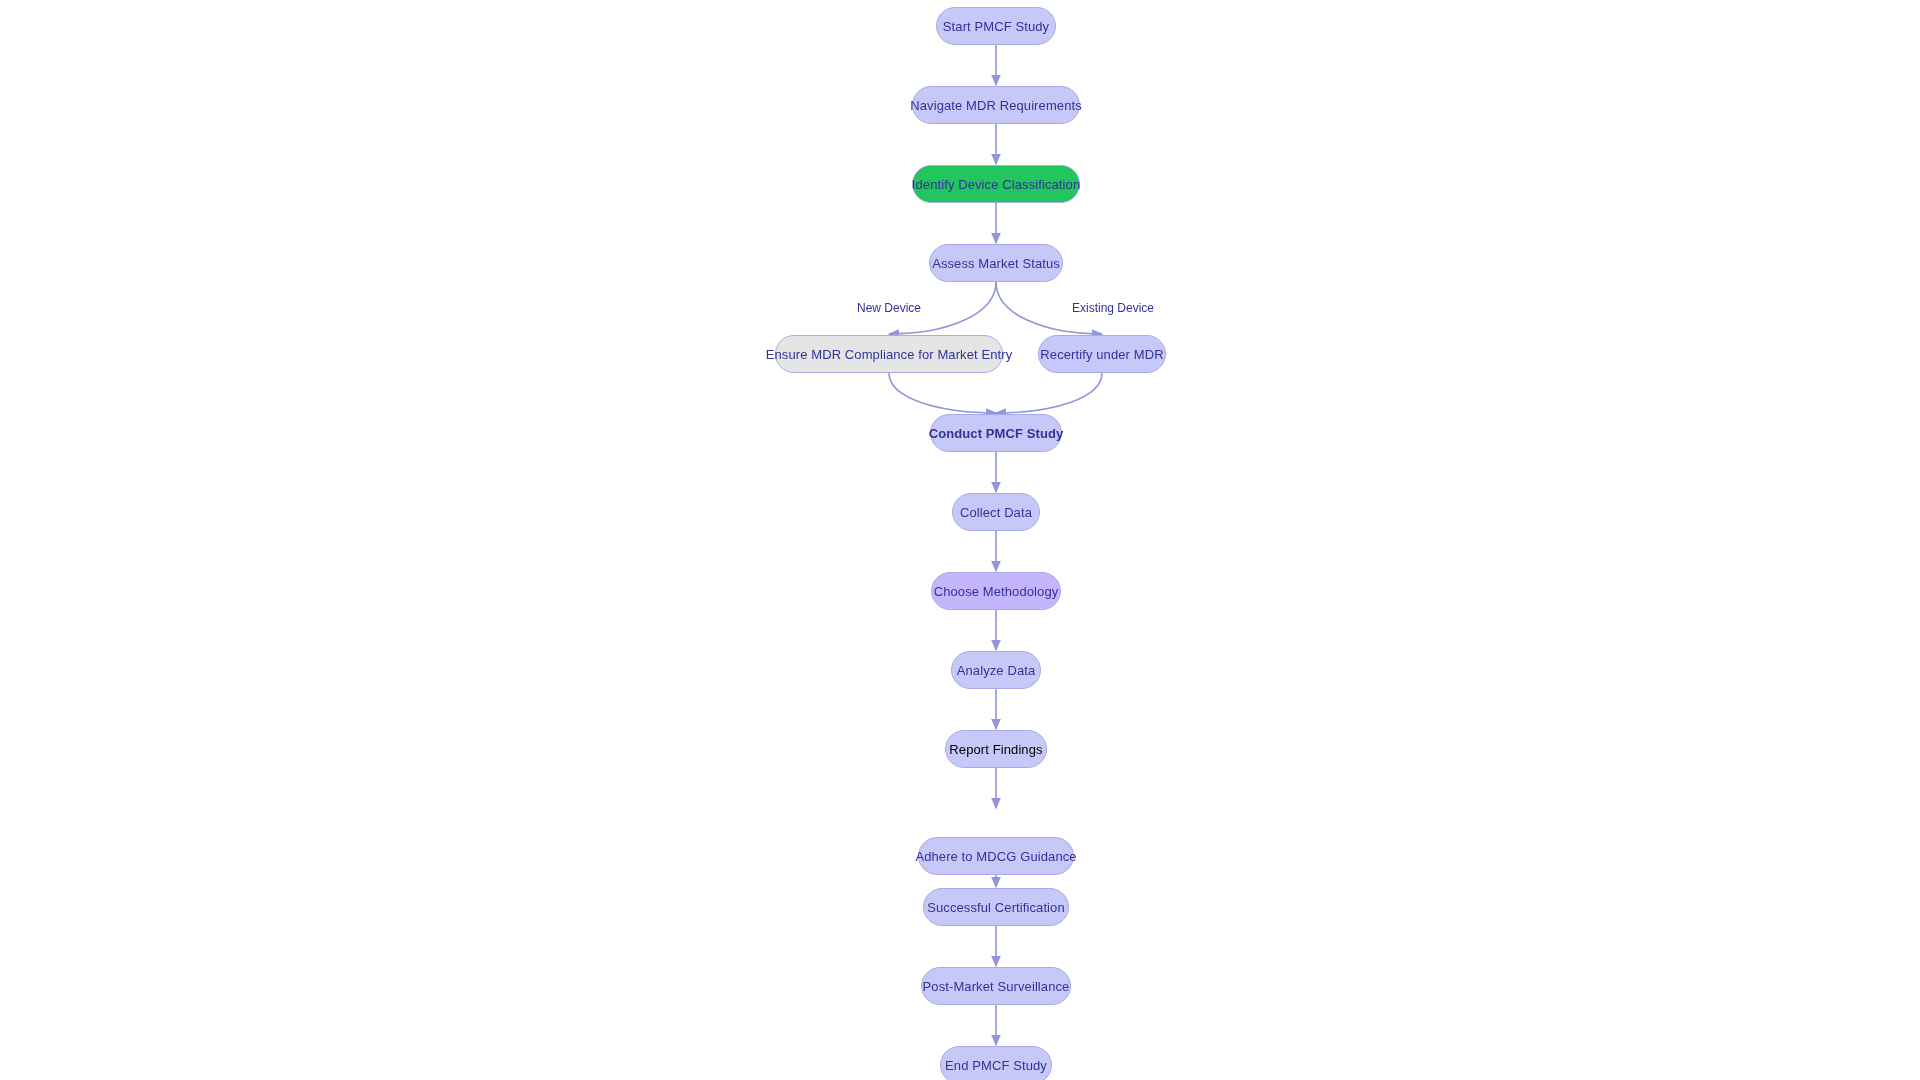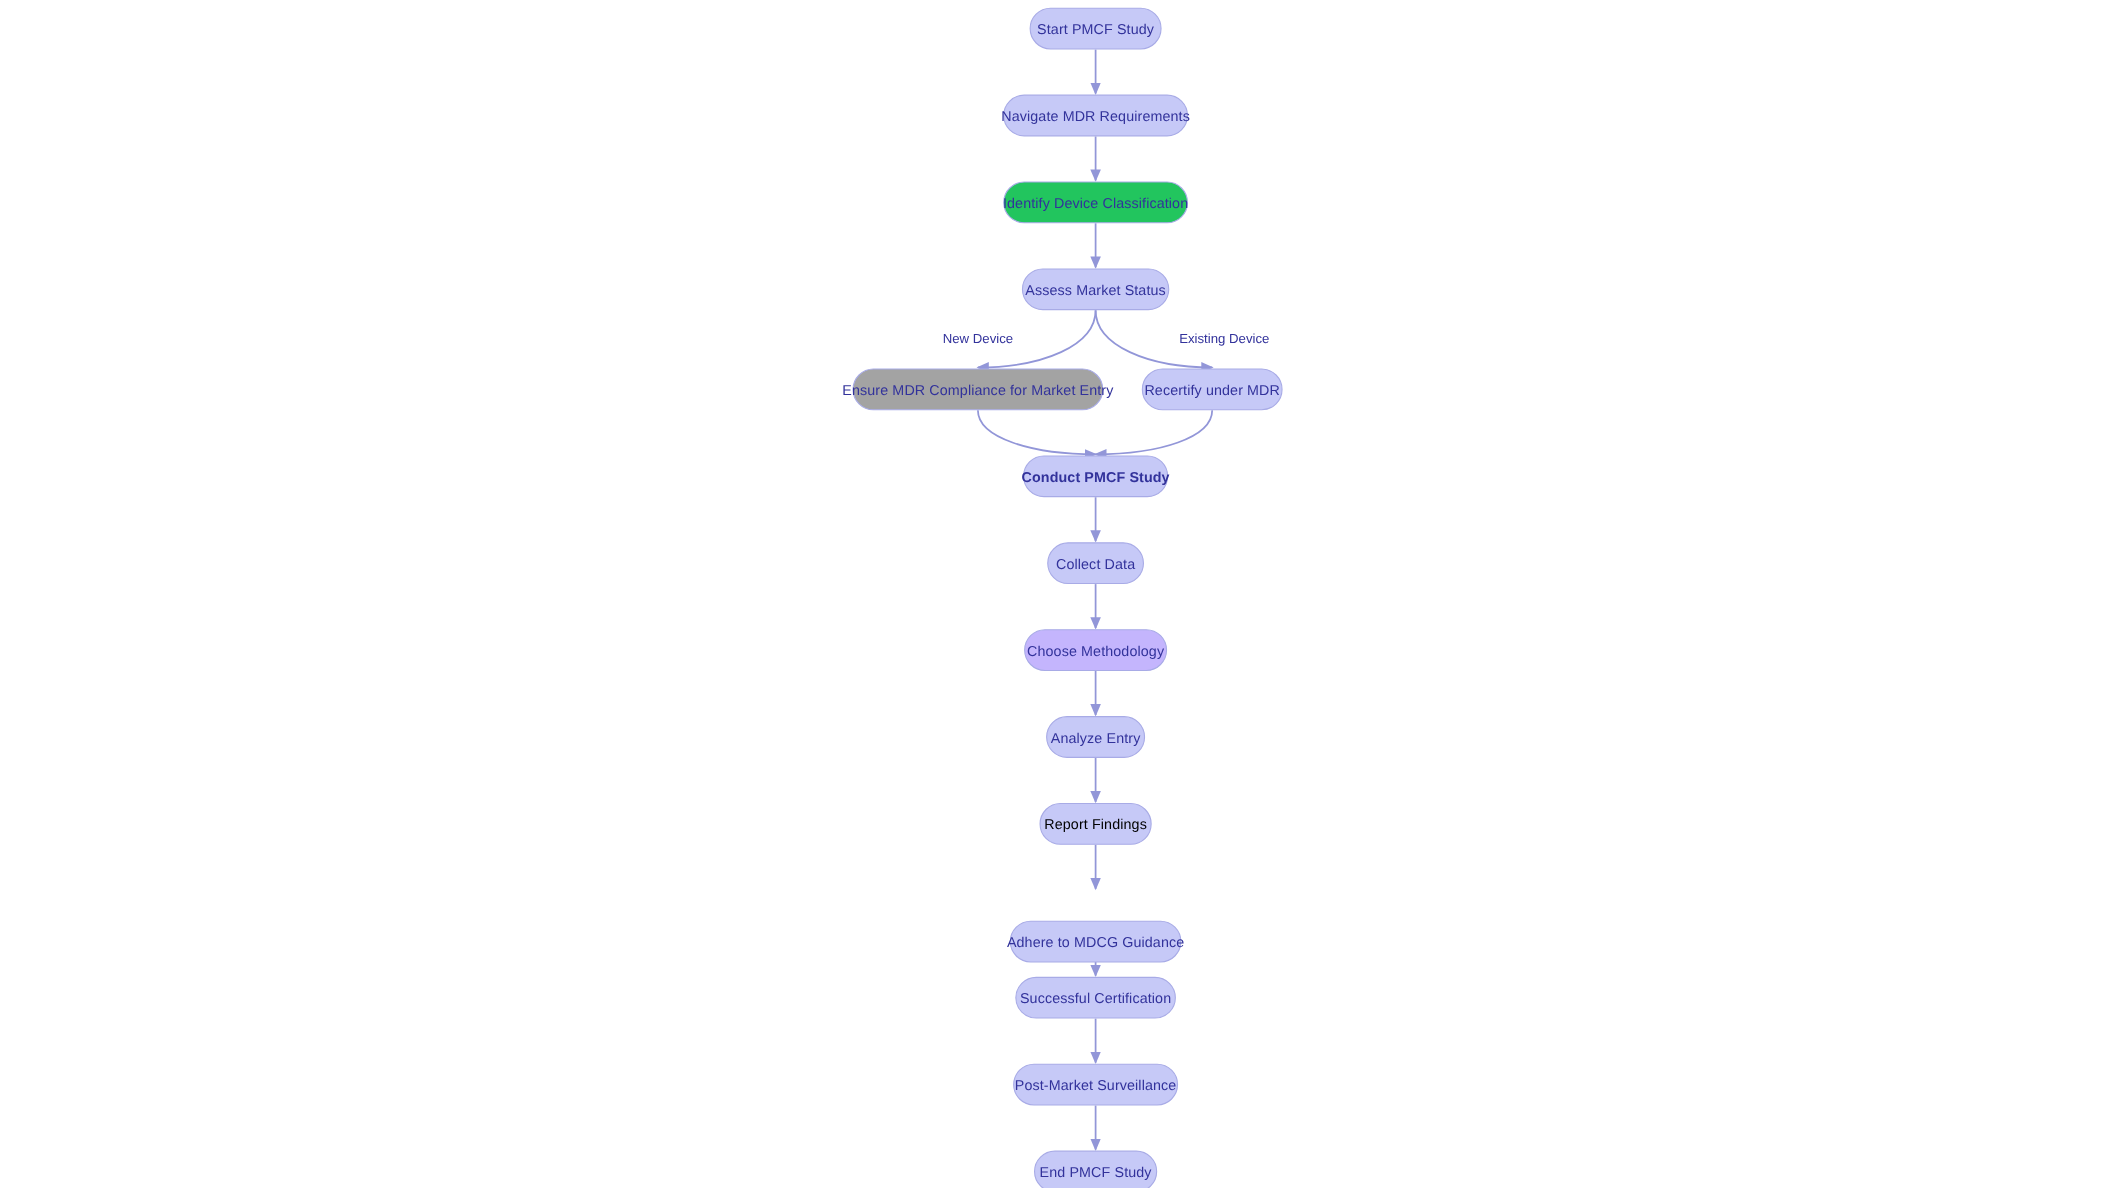--- a/index.html
+++ b/index.html
@@ -83,26 +83,26 @@
         <path d="M 996 926 L 996 966" fill="none" stroke="#9296d8" stroke-width="1.6" marker-end="url(#arrowhead)"></path>
         <path d="M 996 1005 L 996 1045" fill="none" stroke="#9296d8" stroke-width="1.6" marker-end="url(#arrowhead)"></path>
       </g>
   </svg>
 
   <div id="node-layer">
       <div class="node" style="left: 936px; top: 7px; width: 120px; height: 38px; background: rgb(198, 201, 247); border-color: rgb(168, 171, 230); color: rgb(50, 50, 155);">Start PMCF Study</div>
       <div class="node" style="left: 912px; top: 86px; width: 168px; height: 38px; background: rgb(198, 201, 247); border-color: rgb(168, 171, 230); color: rgb(50, 50, 155);">Navigate MDR Requirements</div>
       <div class="node" style="left: 912px; top: 165px; width: 168px; height: 38px; background: #22c55e; border-color: rgb(168, 171, 230); color: rgb(50, 50, 155);">Identify Device Classification</div>
       <div class="node" style="left: 929px; top: 244px; width: 134px; height: 38px; background: rgb(198, 201, 247); border-color: rgb(168, 171, 230); color: rgb(50, 50, 155);">Assess Market Status</div>
-      <div class="node" style="left: 775px; top: 335px; width: 228px; height: 38px; background: #a3a3a3; border-color: rgb(168, 171, 230); color: rgb(50, 50, 155);">Ensure MDR Compliance for Market Entry</div>
+      <div class="node" style="left: 775px; top: 335px; width: 228px; height: 38px; background: #e5e5e5; border-color: rgb(168, 171, 230); color: rgb(50, 50, 155);">Ensure MDR Compliance for Market Entry</div>
       <div class="node" style="left: 1038px; top: 335px; width: 128px; height: 38px; background: rgb(198, 201, 247); border-color: rgb(168, 171, 230); color: rgb(50, 50, 155);">Recertify under MDR</div>
       <div class="node" style="left: 930px; top: 414px; width: 132px; height: 38px; background: rgb(198, 201, 247); border-color: rgb(168, 171, 230); color: rgb(50, 50, 155); font-weight: bold;">Conduct PMCF Study</div>
       <div class="node" style="left: 952px; top: 493px; width: 88px; height: 38px; background: rgb(198, 201, 247); border-color: rgb(168, 171, 230); color: rgb(50, 50, 155);">Collect Data</div>
       <div class="node" style="left: 931px; top: 572px; width: 130px; height: 38px; background: #c4b5fd; border-color: rgb(168, 171, 230); color: rgb(50, 50, 155);">Choose Methodology</div>
-      <div class="node" style="left: 951px; top: 651px; width: 90px; height: 38px; background: rgb(198, 201, 247); border-color: rgb(168, 171, 230); color: rgb(50, 50, 155);">Analyze Entry</div>
+      <div class="node" style="left: 951px; top: 651px; width: 90px; height: 38px; background: rgb(198, 201, 247); border-color: rgb(168, 171, 230); color: rgb(50, 50, 155);">Analyze Data</div>
       <div class="node" style="left: 945px; top: 730px; width: 102px; height: 38px; background: rgb(198, 201, 247); border-color: rgb(168, 171, 230); color: #000000;">Report Findings</div>
       <div class="node" style="left: 918px; top: 809px; width: 156px; height: 38px; background: rgb(198, 201, 247); border-color: rgb(168, 171, 230); color: rgb(50, 50, 155); margin-top: 28px;">Adhere to MDCG Guidance</div>
       <div class="node" style="left: 923px; top: 888px; width: 146px; height: 38px; background: rgb(198, 201, 247); border-color: rgb(168, 171, 230); color: rgb(50, 50, 155);">Successful Certification</div>
       <div class="node" style="left: 921px; top: 967px; width: 150px; height: 38px; background: rgb(198, 201, 247); border-color: rgb(168, 171, 230); color: rgb(50, 50, 155);">Post-Market Surveillance</div>
       <div class="node" style="left: 940px; top: 1046px; width: 112px; height: 38px; background: rgb(198, 201, 247); border-color: rgb(168, 171, 230); color: rgb(50, 50, 155);">End PMCF Study</div>
     </div>
   <div id="edge-label-layer">
       <div class="edge-label" style="left: 889px; top: 308px; color: rgb(50, 50, 155);">New Device</div>
       <div class="edge-label" style="left: 1102px; top: 308px; color: rgb(50, 50, 155); margin-left: 11px;">Existing Device</div>
     </div>

